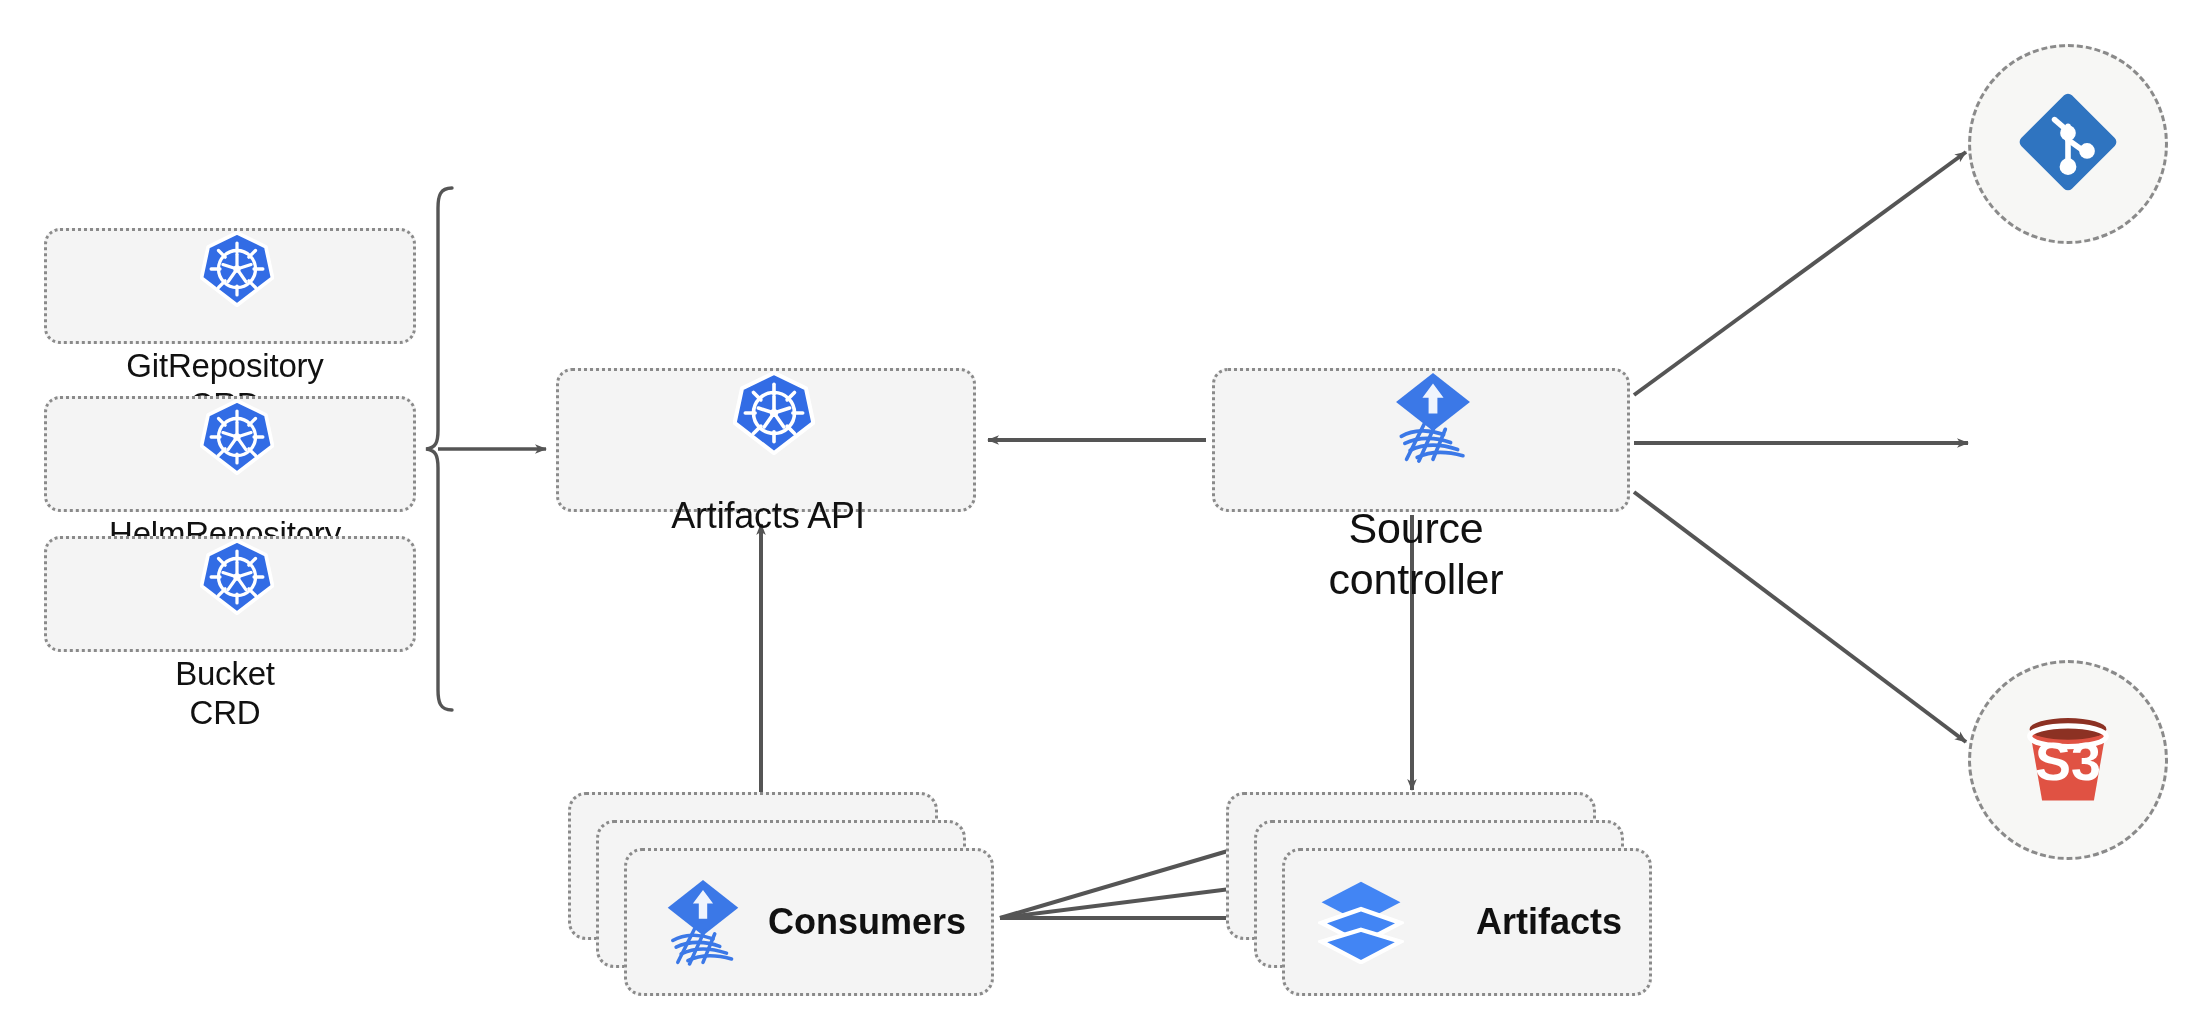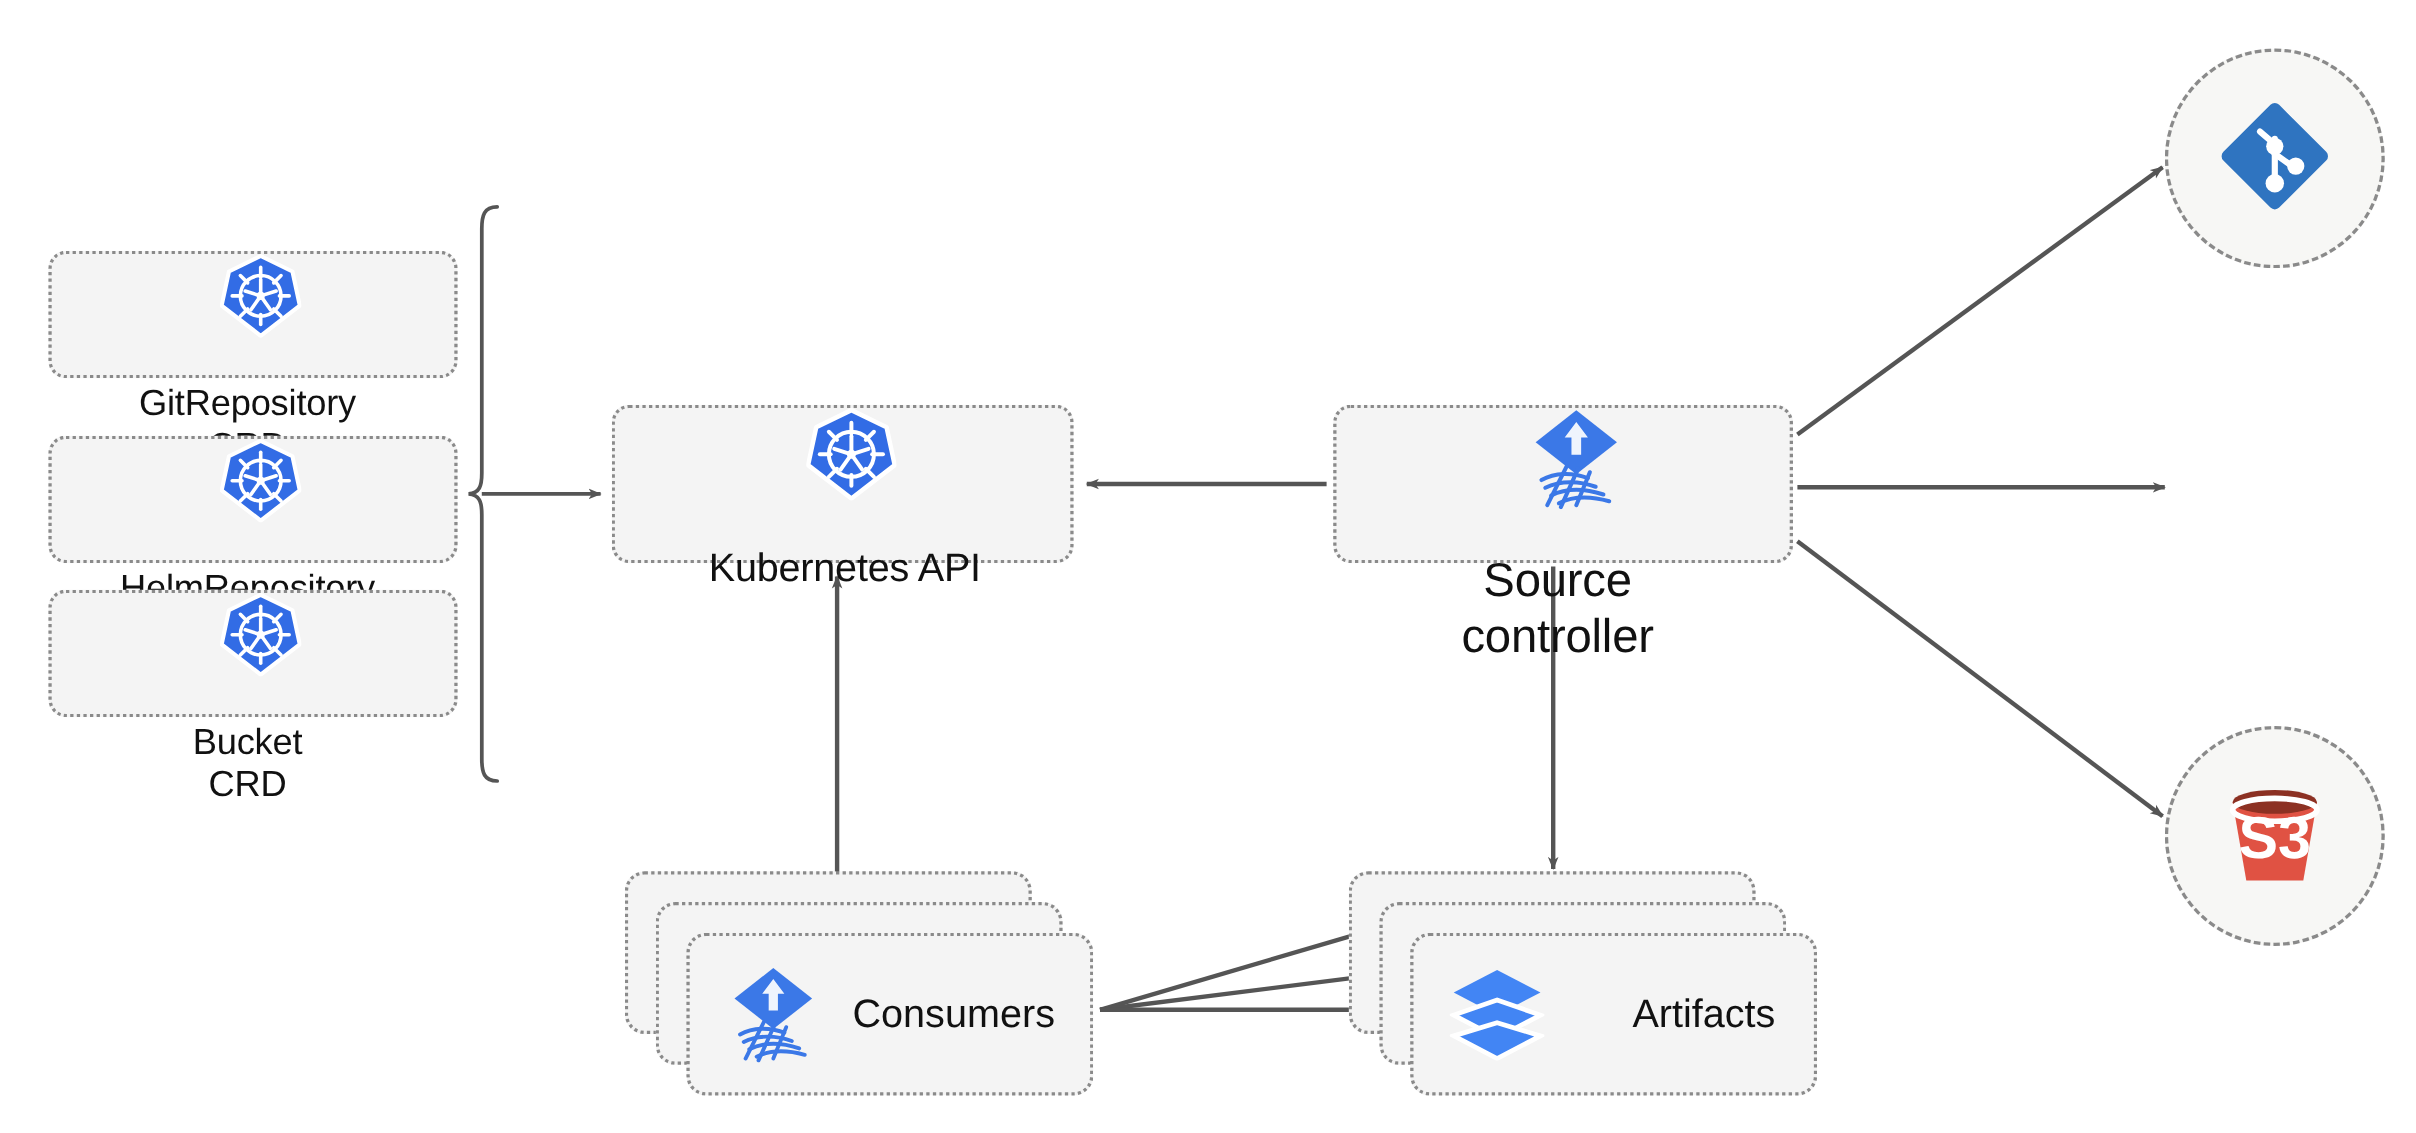--- a/index.html
+++ b/index.html
@@ -96,20 +96,21 @@
   .stack .front {
     position: absolute;
     box-sizing: border-box;
     background: #f4f4f4;
     border: 3px dotted #8a8a8a;
     border-radius: 18px;
     width: 370px;
     height: 148px;
     display: flex;
     align-items: center;
+    font-weight: bold;
   }
   .stack .front .iconwrap {
     flex: 0 0 auto;
     width: 104px;
     margin-left: 24px;
     display: flex;
     align-items: center;
     justify-content: center;
   }
   .stack .front .label {
@@ -283,21 +284,21 @@
           <line x1="34" y1="67" x2="25" y2="76"></line>
           <line x1="50" y1="51" x2="50" y2="31"></line>
           <line x1="50" y1="51" x2="69" y2="45"></line>
           <line x1="50" y1="51" x2="62" y2="68"></line>
           <line x1="50" y1="51" x2="38" y2="68"></line>
           <line x1="50" y1="51" x2="31" y2="45"></line>
         </g>
         <circle cx="50" cy="51" r="5" fill="#ffffff"></circle>
       </svg>
     </span>
-    <span class="label">Kubernetes API</span>
+    <span class="label">Artifacts API</span>
   </div>
 
   <div class="node" id="node-source-controller">
     <span class="iconwrap">
       <svg width="88" height="92" viewBox="0 0 100 104" xmlns="http://www.w3.org/2000/svg">
         <polygon points="50,2 92,35 50,68 8,35" fill="#3B78E7"></polygon>
         <path d="M50,14 L62,30 L55,30 L55,48 L45,48 L45,30 L38,30 Z" fill="#ffffff" opacity="0.92"></path>
         <g stroke="#3B78E7" stroke-width="4.2" fill="none" stroke-linecap="round">
           <path d="M14,74 C28,66 46,66 62,72"></path>
           <path d="M18,82 C34,74 54,75 70,81"></path>

